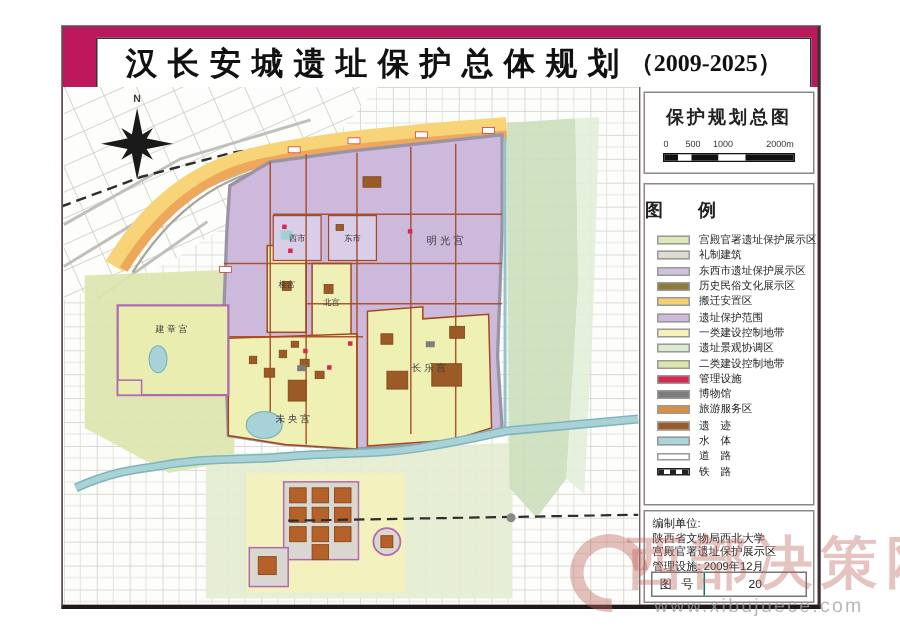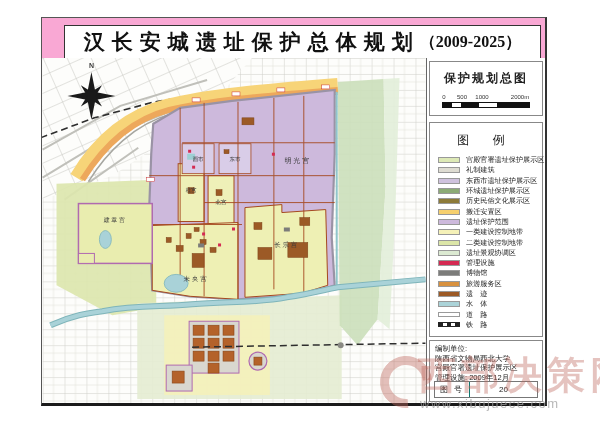--- a/index.html
+++ b/index.html
@@ -1,21 +1,21 @@
 <!DOCTYPE html>
 <html><head>
 <meta charset="utf-8">
 <style>
   html,body{margin:0;padding:0;background:#fff;}
   #stage{position:relative;width:600px;height:424px;background:#fff;overflow:hidden;
          font-family:"Liberation Sans",sans-serif;}
   
   #sheet{position:absolute;left:41px;top:17px;width:503px;height:385px;
          border:1px solid #555;border-right:2px solid #333;border-bottom:3px solid #1a1a1a;
-         background:#f9a8d4;}
+         background:#be185d;}
   #title-box{position:absolute;left:22px;top:7px;right:4px;height:32px;border:1.5px solid #333;
          display:flex;align-items:center;justify-content:center;background:#fff;}
   #title-box .t-cn{font-family:"Liberation Serif",serif;font-weight:bold;font-size:21px;
          letter-spacing:7px;color:#111;white-space:nowrap;}
   #title-box .t-yr{font-family:"Liberation Serif",serif;font-weight:bold;font-size:16px;
          letter-spacing:0px;color:#111;}
   
   #map-wrap{position:absolute;left:0px;top:40px;width:384px;height:345px;
          border-right:1px solid #666;background:#fdfdfb;}
   
@@ -23,21 +23,21 @@
   .pbox{position:absolute;left:2px;width:112px;border:1px solid #888;background:#fff;}
   #pbox-title{top:3px;height:53px;}
   #map-subtitle{text-align:center;font-weight:bold;font-size:12px;letter-spacing:2px;
          color:#222;margin-top:8px;}
   #scalebar{position:absolute;left:12px;top:32px;width:88px;height:14px;}
   .sc-labels{position:relative;height:7px;font-size:6px;color:#333;}
   .sc-labels span{position:absolute;top:0;transform:translateX(-50%);}
   .sc-bar{position:relative;margin-top:1px;height:4px;display:flex;border:0.5px solid #111;}
   .sc-bar div{height:100%;}
   #pbox-legend{top:64px;height:213px;}
-  #legend-title{text-align:center;font-weight:normal;font-size:12px;letter-spacing:10px;
+  #legend-title{font-weight:bold;font-size:12px;letter-spacing:10px;
          color:#222;margin:9px 0 6px 0;}
   #legend-list{padding:0 0 0 8px;}
   .lg-row{display:flex;align-items:center;height:10.3px;}
   .sw{width:22px;height:6px;border:0.5px solid #999;flex:0 0 auto;box-sizing:border-box;}
   .sw-road{background:#fff;border:1px solid #9a9a9a;height:5px;}
   .lg-label{font-size:7.5px;color:#222;margin-left:6px;white-space:nowrap;
          transform:scale(.95);transform-origin:left center;}
   #pbox-credits{top:282px;height:60px;}
   #credits{padding:3px 0 0 5px;font-size:7.5px;line-height:9.5px;color:#222;}
   #figrow{position:absolute;left:4px;right:4px;bottom:3px;height:15px;border:1px solid #777;
@@ -46,21 +46,21 @@
          justify-content:center;letter-spacing:2px;}
   #figrow .fv{flex:1;display:flex;align-items:center;justify-content:center;}
   
   #wm{position:absolute;left:378px;top:348px;width:222px;height:76px;pointer-events:none;}
   #wm-ring{position:absolute;left:2px;top:8px;width:34px;height:34px;border-radius:50%;
          border:9px solid rgba(190,105,95,.42);border-right-color:transparent;
          transform:rotate(40deg);}
   #wm-text{position:absolute;left:40px;top:2px;font-size:38px;font-weight:bold;
          letter-spacing:5px;color:rgba(190,105,95,.40);white-space:nowrap;
          font-family:"Liberation Serif",serif;}
-  #wm-url{position:absolute;left:42px;top:48px;font-size:13px;letter-spacing:1.5px;
+  #wm-url{position:absolute;left:58px;top:48px;font-size:13px;letter-spacing:1.5px;
          color:rgba(160,160,160,.75);font-family:"Liberation Sans",sans-serif;}
   svg text{font-family:"Liberation Sans",sans-serif;fill:#3a3a3a;}
 </style>
 </head>
 <body>
 
 <div id="stage">
   <div id="sheet">
 
     <div id="title-box">
@@ -239,46 +239,42 @@
             </div>
             <div class="lg-row">
               <span class="sw" style="background: rgb(222, 220, 210);"></span>
               <span class="lg-label">礼制建筑</span>
             </div>
             <div class="lg-row">
               <span class="sw" style="background: rgb(207, 194, 222);"></span>
               <span class="lg-label">东西市遗址保护展示区</span>
             </div>
             <div class="lg-row">
-              <span class="sw" style="background: rgb(140, 171, 118);"></span>
-              <span class="lg-label">环城遗址保护展示区</span>
-            </div>
-            <div class="lg-row">
               <span class="sw" style="background: rgb(141, 123, 57);"></span>
               <span class="lg-label">历史民俗文化展示区</span>
             </div>
             <div class="lg-row">
               <span class="sw" style="background: rgb(246, 208, 110);"></span>
               <span class="lg-label">搬迁安置区</span>
             </div>
             <div class="lg-row">
               <span class="sw" style="background: rgb(205, 185, 220);"></span>
               <span class="lg-label">遗址保护范围</span>
             </div>
             <div class="lg-row">
               <span class="sw" style="background: rgb(245, 241, 184);"></span>
               <span class="lg-label">一类建设控制地带</span>
             </div>
             <div class="lg-row">
+              <span class="sw" style="background: rgb(220, 234, 210);"></span>
+              <span class="lg-label">遗址景观协调区</span>
+            </div>
+            <div class="lg-row">
               <span class="sw" style="background: rgb(220, 230, 168);"></span>
               <span class="lg-label">二类建设控制地带</span>
-            </div>
-            <div class="lg-row">
-              <span class="sw" style="background: rgb(220, 234, 210);"></span>
-              <span class="lg-label">遗址景观协调区</span>
             </div>
             <div class="lg-row">
               <span class="sw" style="background: rgb(212, 42, 82);"></span>
               <span class="lg-label">管理设施</span>
             </div>
             <div class="lg-row">
               <span class="sw" style="background: rgb(124, 124, 122);"></span>
               <span class="lg-label">博物馆</span>
             </div>
             <div class="lg-row">

